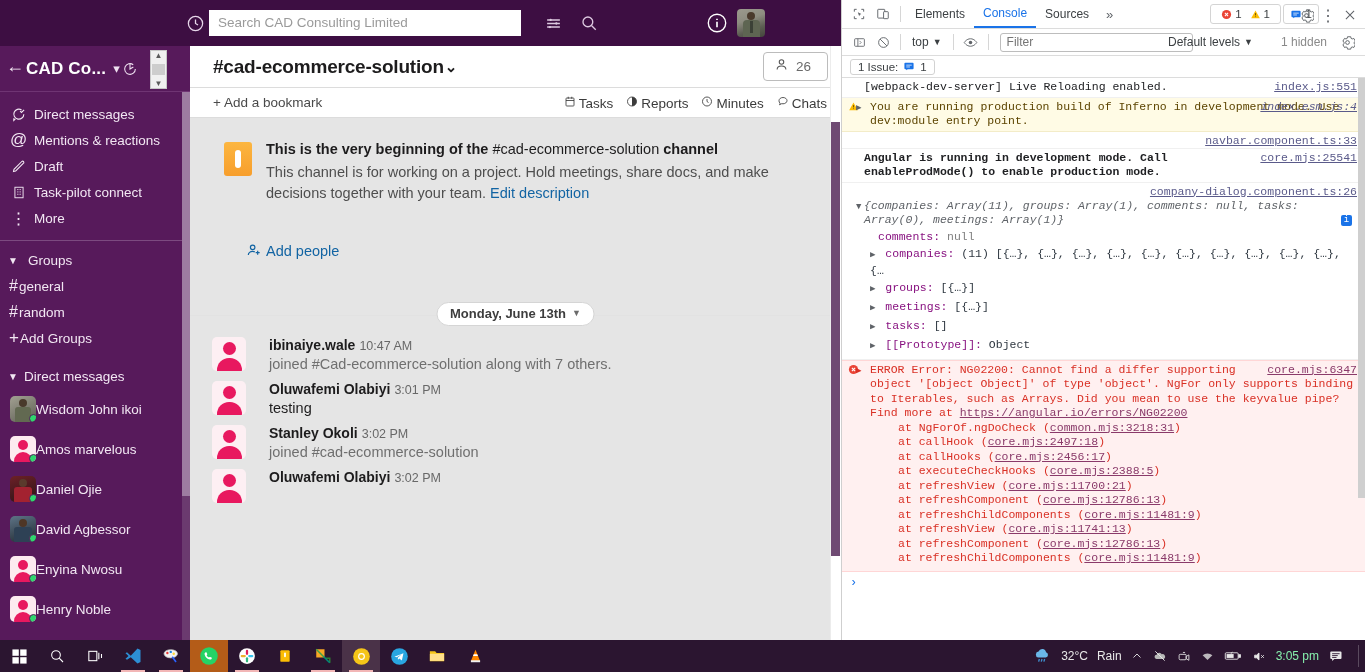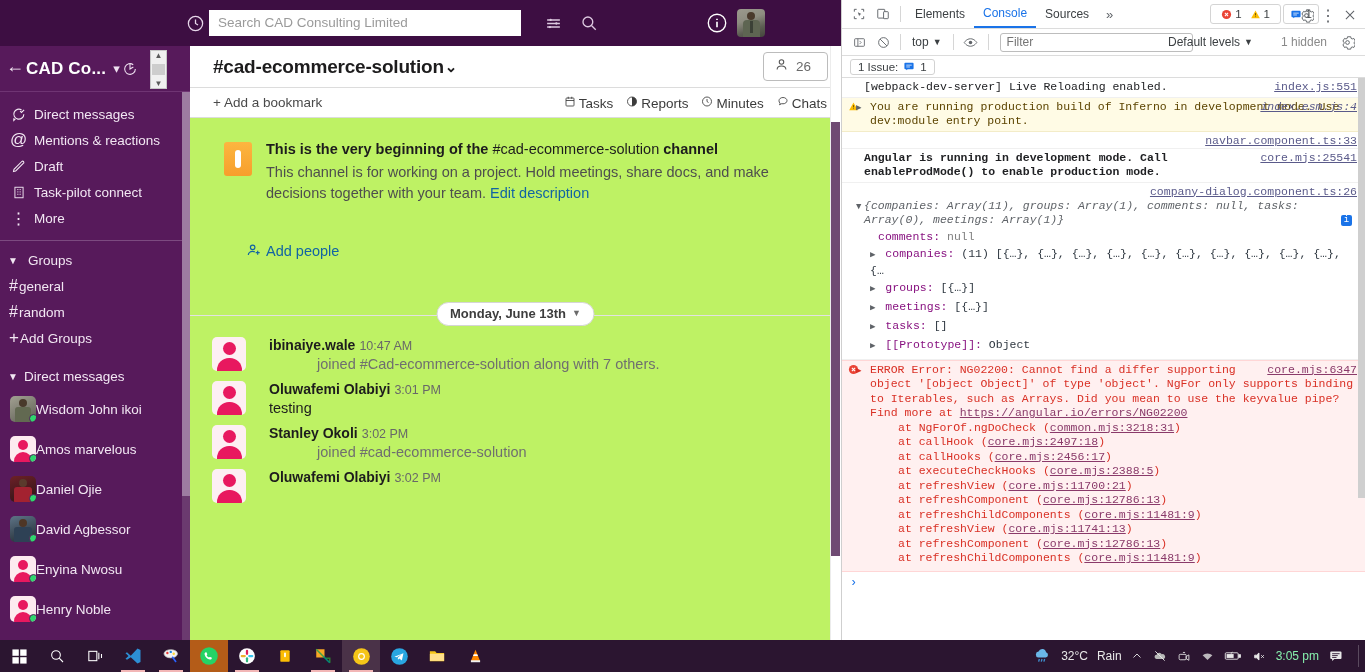--- a/index.html
+++ b/index.html
@@ -184,21 +184,21 @@
   #add-bookmark { font-size: 13.5px; color: #4a4a4a; }
   #chan-tools {
     position: absolute; right: 14px; top: 0; height: 30px;
     display: flex; align-items: center; gap: 13px;
     font-size: 13.5px; color: #3b3b3b;
   }
   .tool { display: flex; align-items: center; gap: 3px; }
 
   #msgs {
     position: relative;
-    height: 522px; overflow: hidden; background: #bef264;
+    height: 522px; overflow: hidden; background: #e5e5e5;
   }
   
   #intro { padding: 22px 20px 0 34px; display: flex; gap: 14px; }
   #intro-icon {
     width: 28px; height: 34px; border-radius: 3px; flex: none;
     background: linear-gradient(180deg,#fcb640,#f79e2c);
     display: flex; align-items: center; justify-content: center;
     margin-top: 2px;
   }
   #intro-icon .pin { width: 6px; height: 18px; border-radius: 3px; background: #fff; }
@@ -232,21 +232,21 @@
     position: relative; width: 34px; height: 34px; border-radius: 5px;
     background: #fdeff3; flex: none; overflow: hidden;
   }
   .msg-ava .g-head { position:absolute; left:11px; top:5px; width:13px; height:13px; border-radius:50%; background:#e8185f; }
   .msg-ava .g-body { position:absolute; left:5px; top:21px; width:25px; height:14px; border-radius:12px 12px 0 0; background:#e8185f; }
   .msg-body { padding-top: 0px; }
   .msg-head { font-size: 13.5px; }
   .msg-author { font-weight: bold; color: #1d1c1d; font-size: 14px; }
   .msg-time { color: #686868; font-size: 12.5px; margin-left: 4px; }
   .msg-text { font-size: 14.5px; color: #1d1c1d; margin-top: 3px; }
-  .msg-text.sys { color: #6f6f6f; margin-left: 48px; }
+  .msg-text.sys { color: #6f6f6f; }
 
   
   #chan-sb-track {
     position: absolute; right: 0; top: 0; width: 11px; height: 594px;
     background: #ffffff; border-left: 1px solid #ececec;
   }
   #chan-sb-thumb {
     position: absolute; right: 1px; top: 76px; width: 9px; height: 434px;
     background: #6f4a73;
   }

